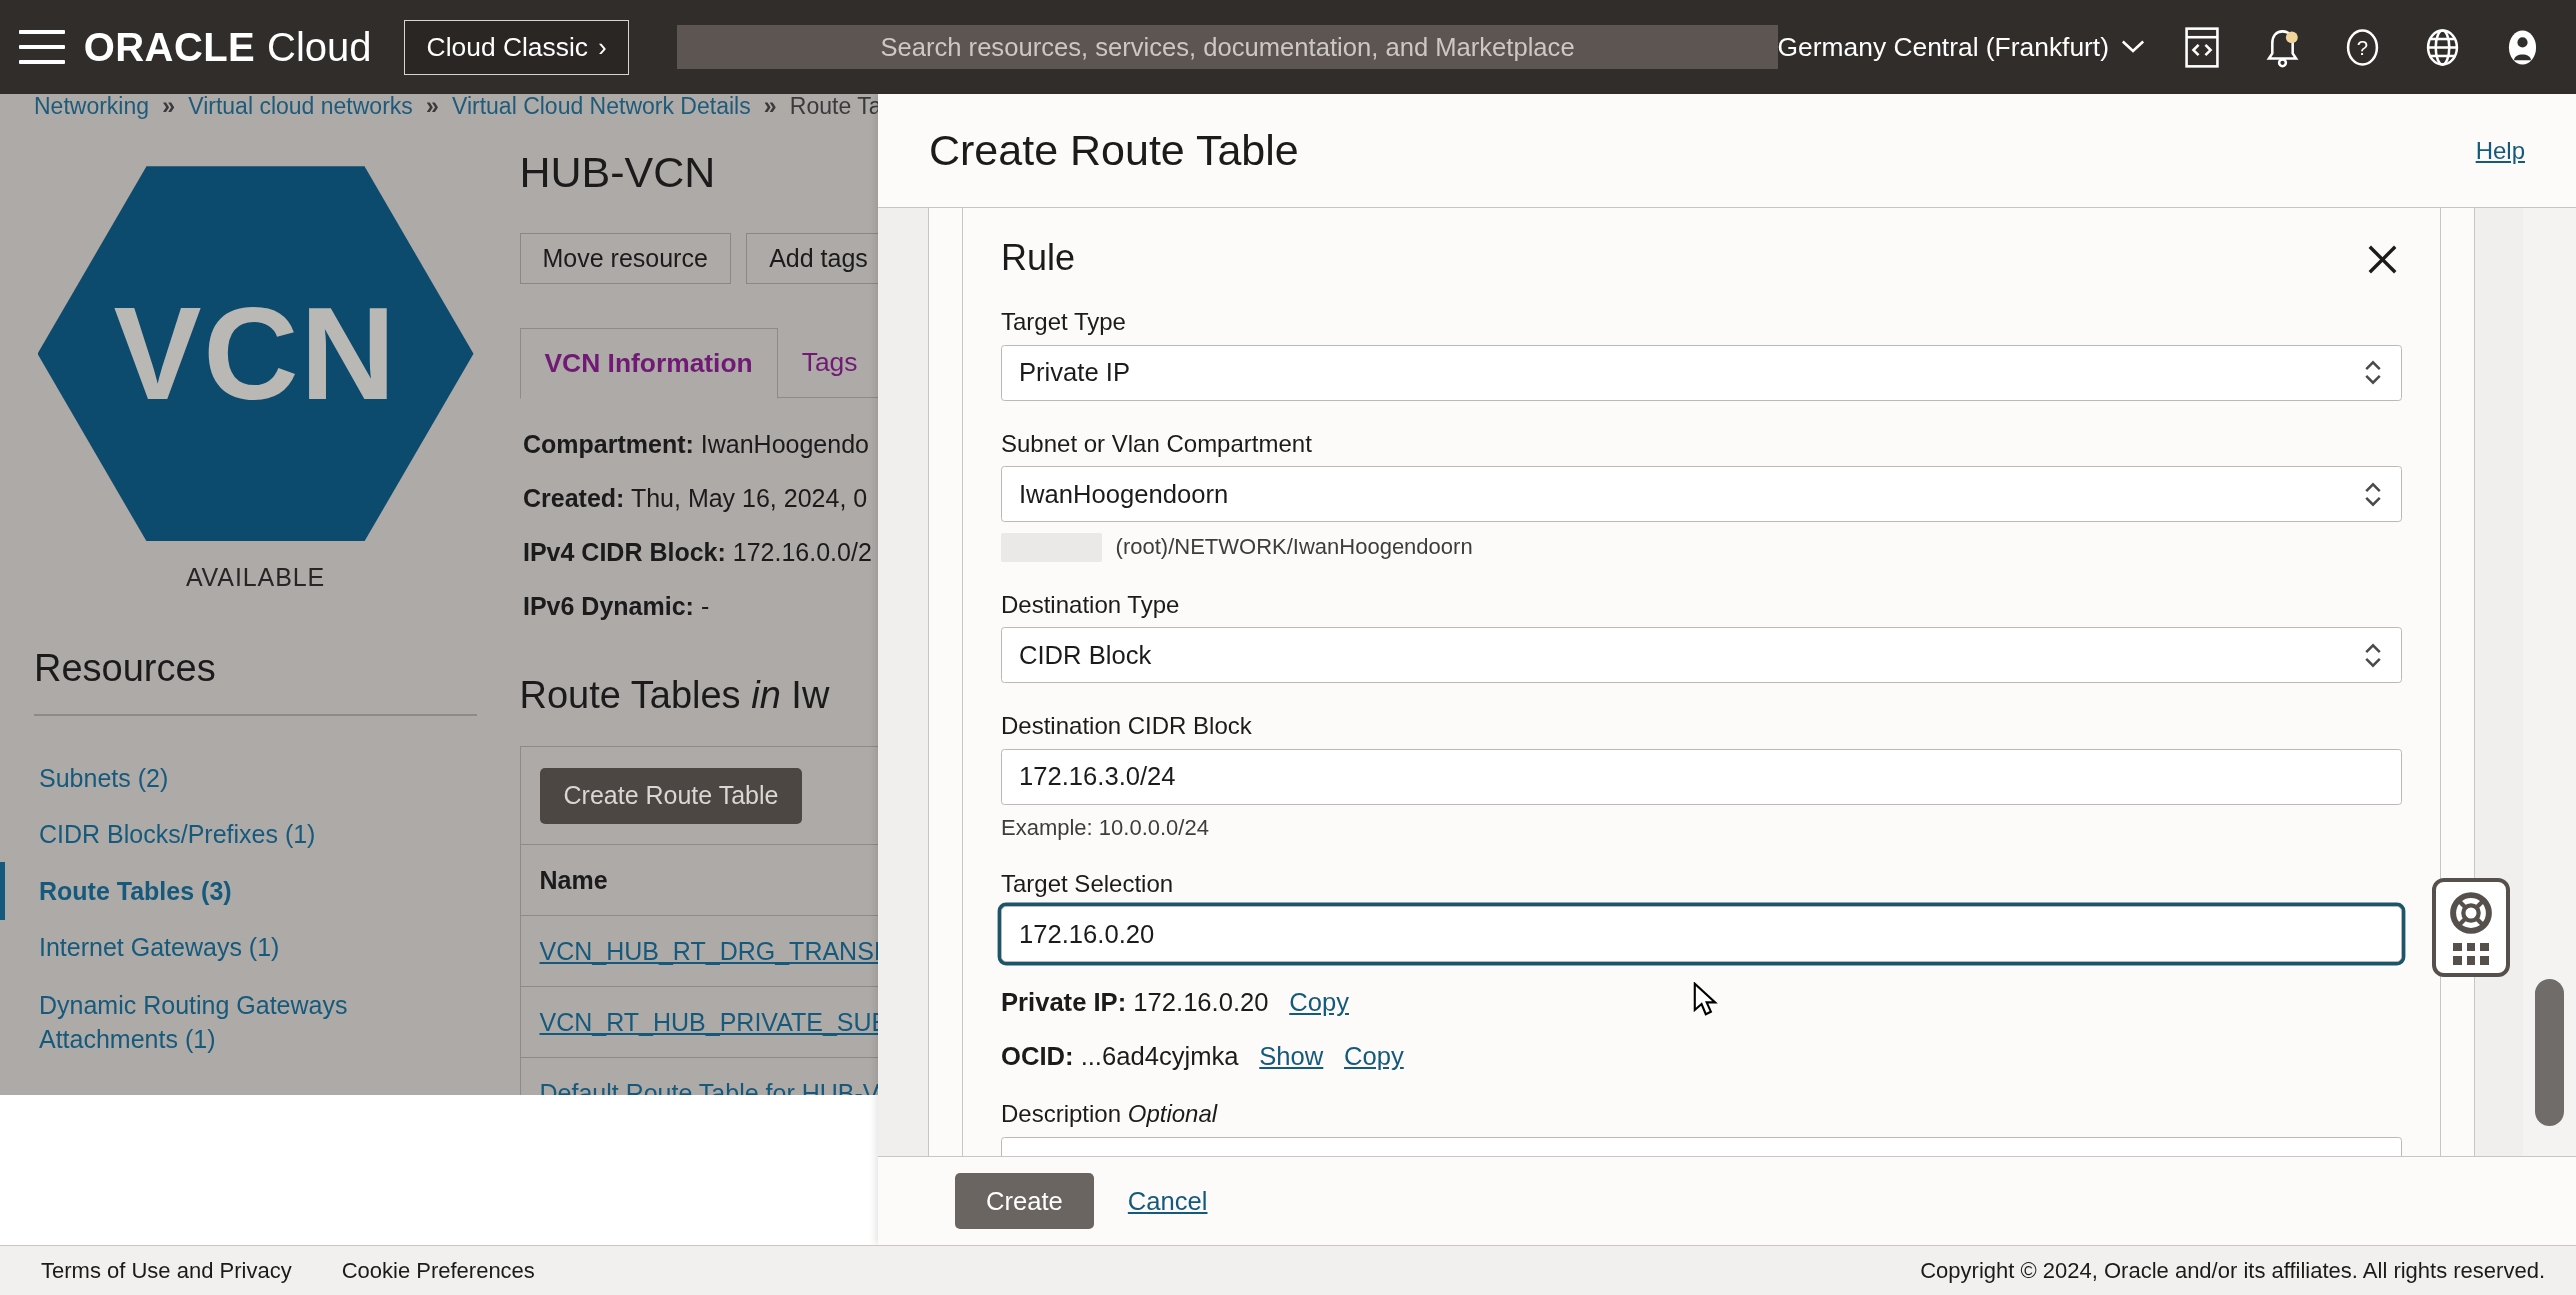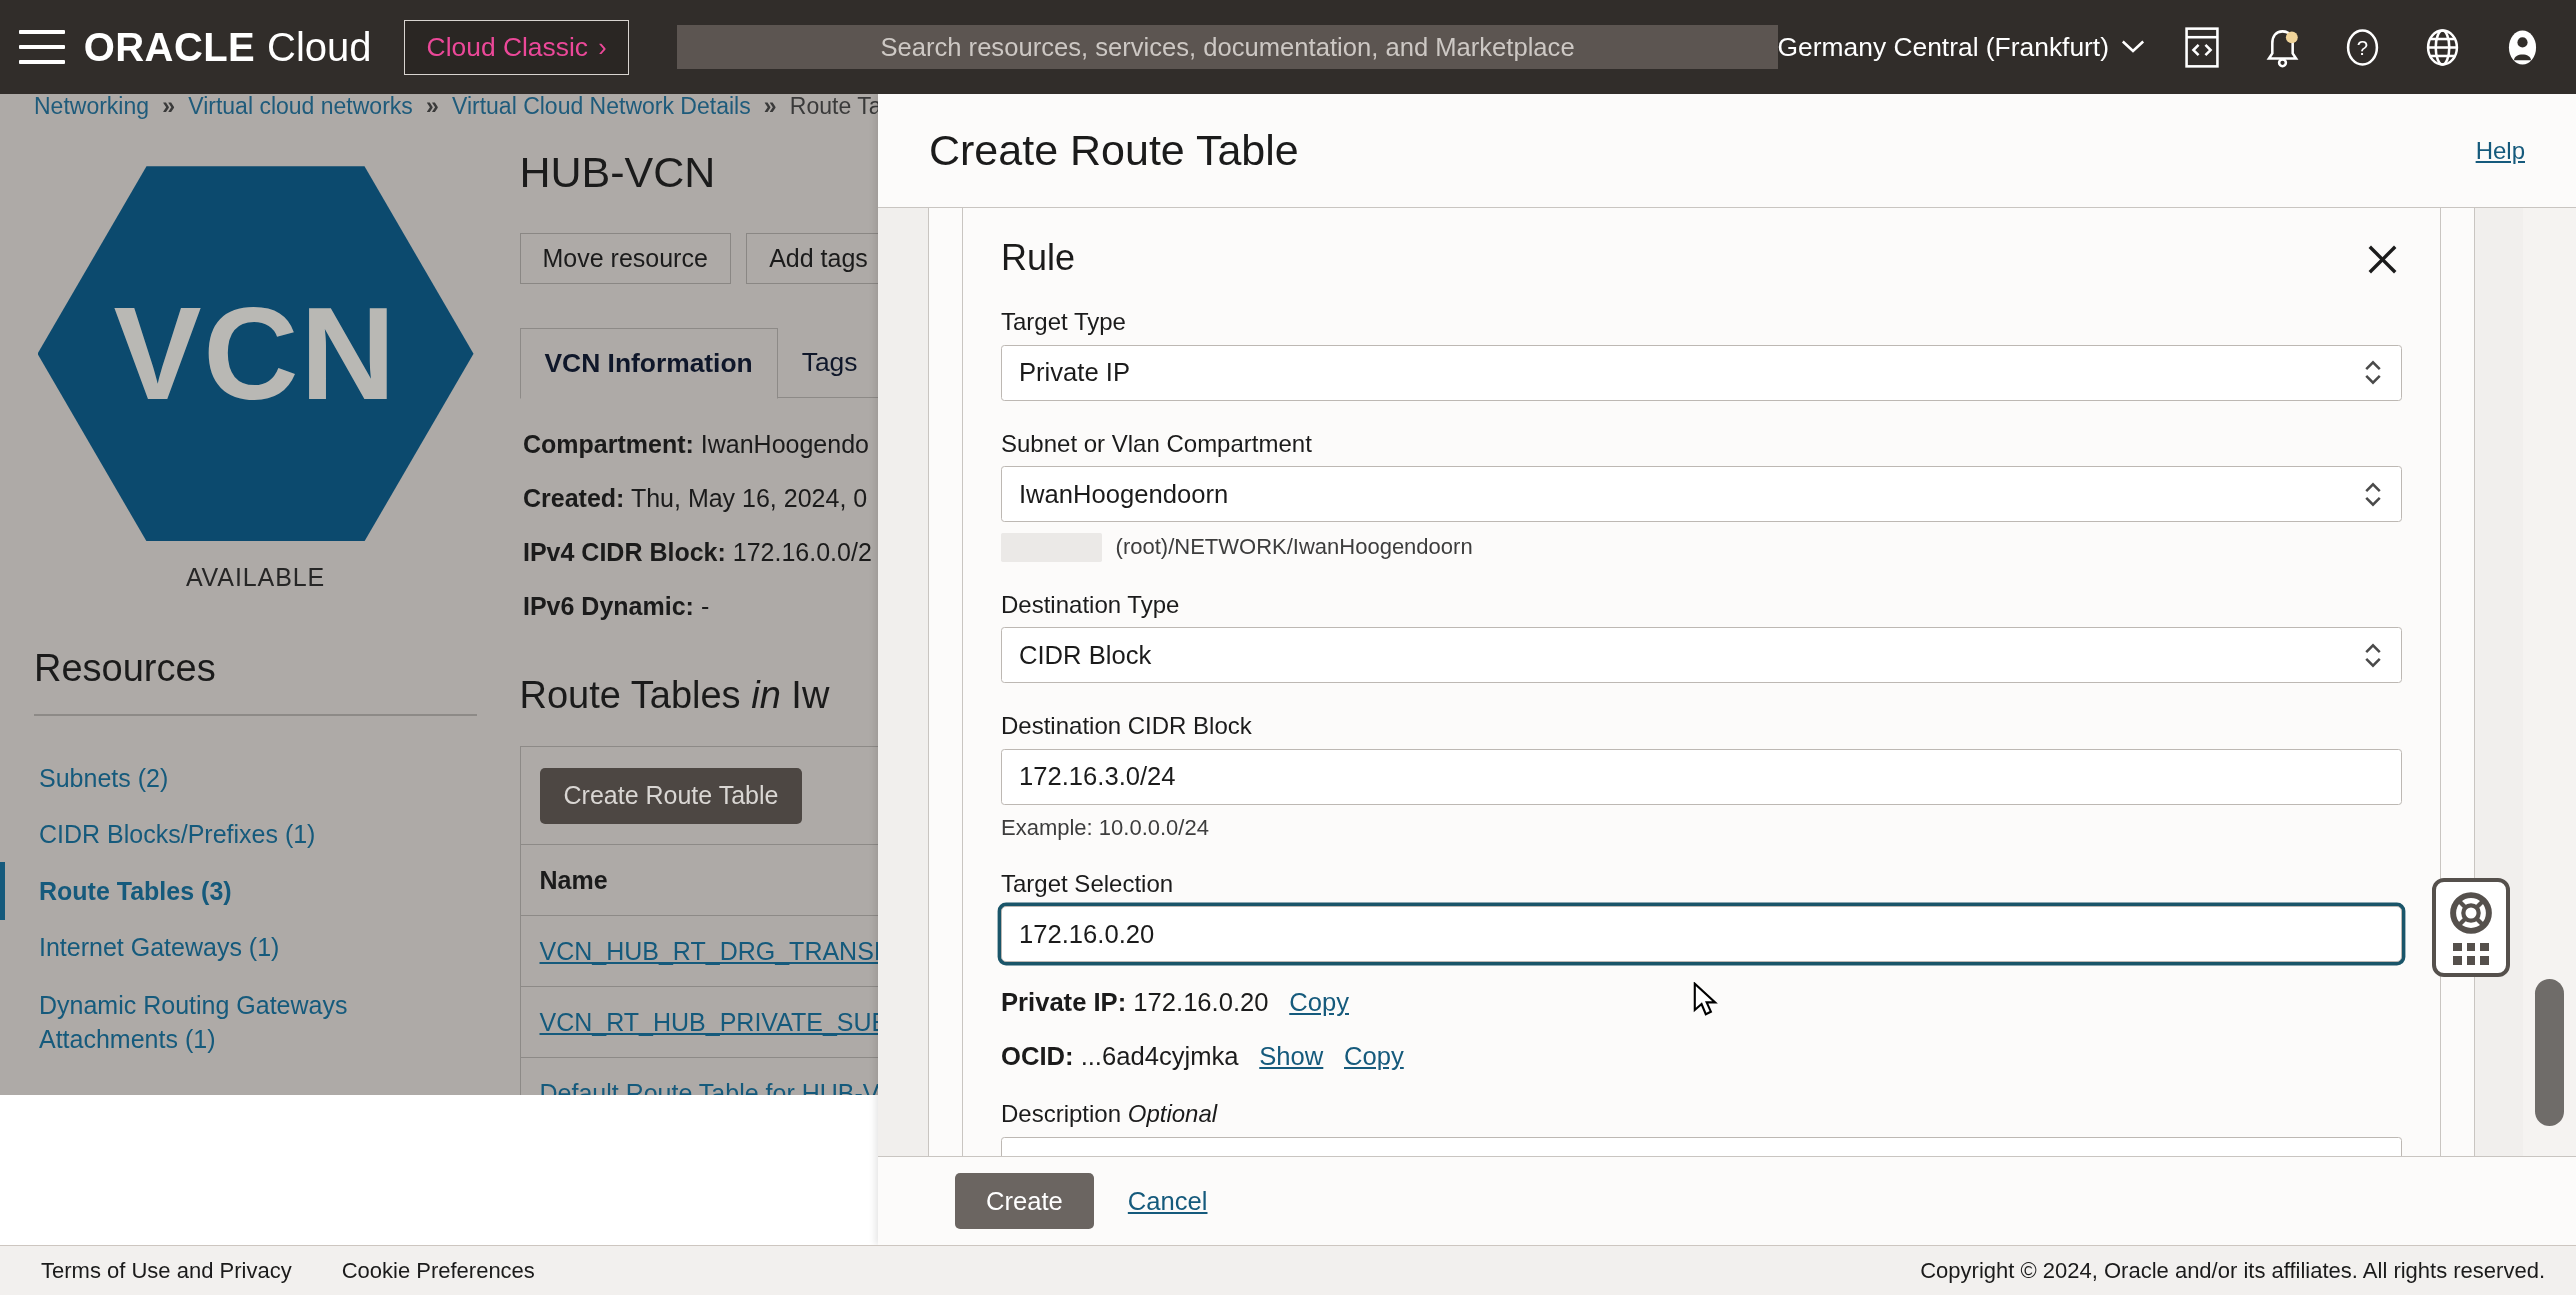--- a/index.html
+++ b/index.html
@@ -17,21 +17,21 @@
     z-index: 60;
   }
   .hamburger { width: 48px; height: 34px; margin-left: 19px; margin-right: 19px;
     display: flex; flex-direction: column; justify-content: space-between; cursor: pointer; }
   .hamburger span { display: block; height: 4.3px; background: #fff; border-radius: 0.9px; }
   .oracle-logo { display: flex; align-items: baseline; gap: 12px; }
   .oracle-word { font-size: 40px; letter-spacing: 0.4px; color: #fff; font-weight: 700;
     font-family: "Liberation Sans", sans-serif; }
   .cloud-word { font-size: 40px; color: #fff; font-weight: 300; }
   .cloud-classic {
-    margin-left: 32px; border: 1.7px solid #d8d4d0; color: #ec4899;
+    margin-left: 32px; border: 1.7px solid #d8d4d0; color: #ffffff;
     padding: 11px 22px; font-size: 26.4px; display: flex; align-items: center; gap: 10.2px;
     background: #2a2623; cursor: pointer; white-space: nowrap;
   }
   .cloud-classic .chev { font-size: 25px; }
   .searchbox {
     margin-left: 48px; width: 1151px; height: 44px; background: #5c5551;
     border: none; color: #d6d2ce; font-size: 25.6px; padding: 0 22px;
     font-family: "Liberation Sans", sans-serif;
     text-align: center;
   }
@@ -65,21 +65,21 @@
   .right-col { flex: 1; padding-left: 0px; }
   .pg-title { font-size: 43px; color: #1b1b1b; font-weight: 400; margin: 15.3px 0 0 8.5px; }
   .btn-row { display: flex; gap: 15.3px; margin: 36px 0 0 8.5px; }
   .ghost-btn {
     border: 1.7px solid #8a8784; background: transparent; color: #1b1b1b;
     font-size: 25px; padding: 10.2px 22px; cursor: pointer; white-space: nowrap;
     font-family: "Liberation Sans", sans-serif;
   }
 
   .tabs-card { margin: 44px 0 0 8.5px; border-bottom: 1.7px solid #8d8a87; width: 648px; display: flex; }
-  .tab { font-size: 26.4px; padding: 19px 24px; color: #0f172a; cursor: pointer; white-space: nowrap;}
+  .tab { font-size: 26.4px; padding: 19px 24px; color: #701a75; cursor: pointer; white-space: nowrap;}
   .tab.active { font-weight: 700; border: 1.7px solid #8d8a87; border-bottom: 1.7px solid #aeaaa7; margin-bottom: -1.7px; background: #aeaaa7;}
   .info-list { margin: 34px 0 0 12px; font-size: 25px; color: #1b1b1b; line-height: 1.0; }
   .info-list div { margin-bottom: 29px; white-space: nowrap; }
   .info-list b { font-weight: 700; }
 
   .res-head { font-size: 38px; color: #1b1b1b; margin: 55px 0 0 34px; }
   .res-rule { height: 1.7px; background: #8d8a87; margin: 24px 34px 0 34px; }
   .res-items { margin: 34px 0 0 0; font-size: 25px; }
   .res-item { color: #155a7c; padding: 13.6px 0 13.6px 39px; cursor: pointer; white-space: nowrap; }
   .res-item.active { font-weight: 700; border-left: 5.1px solid #155a7c; padding-left: 34px; line-height: 1.2;}

